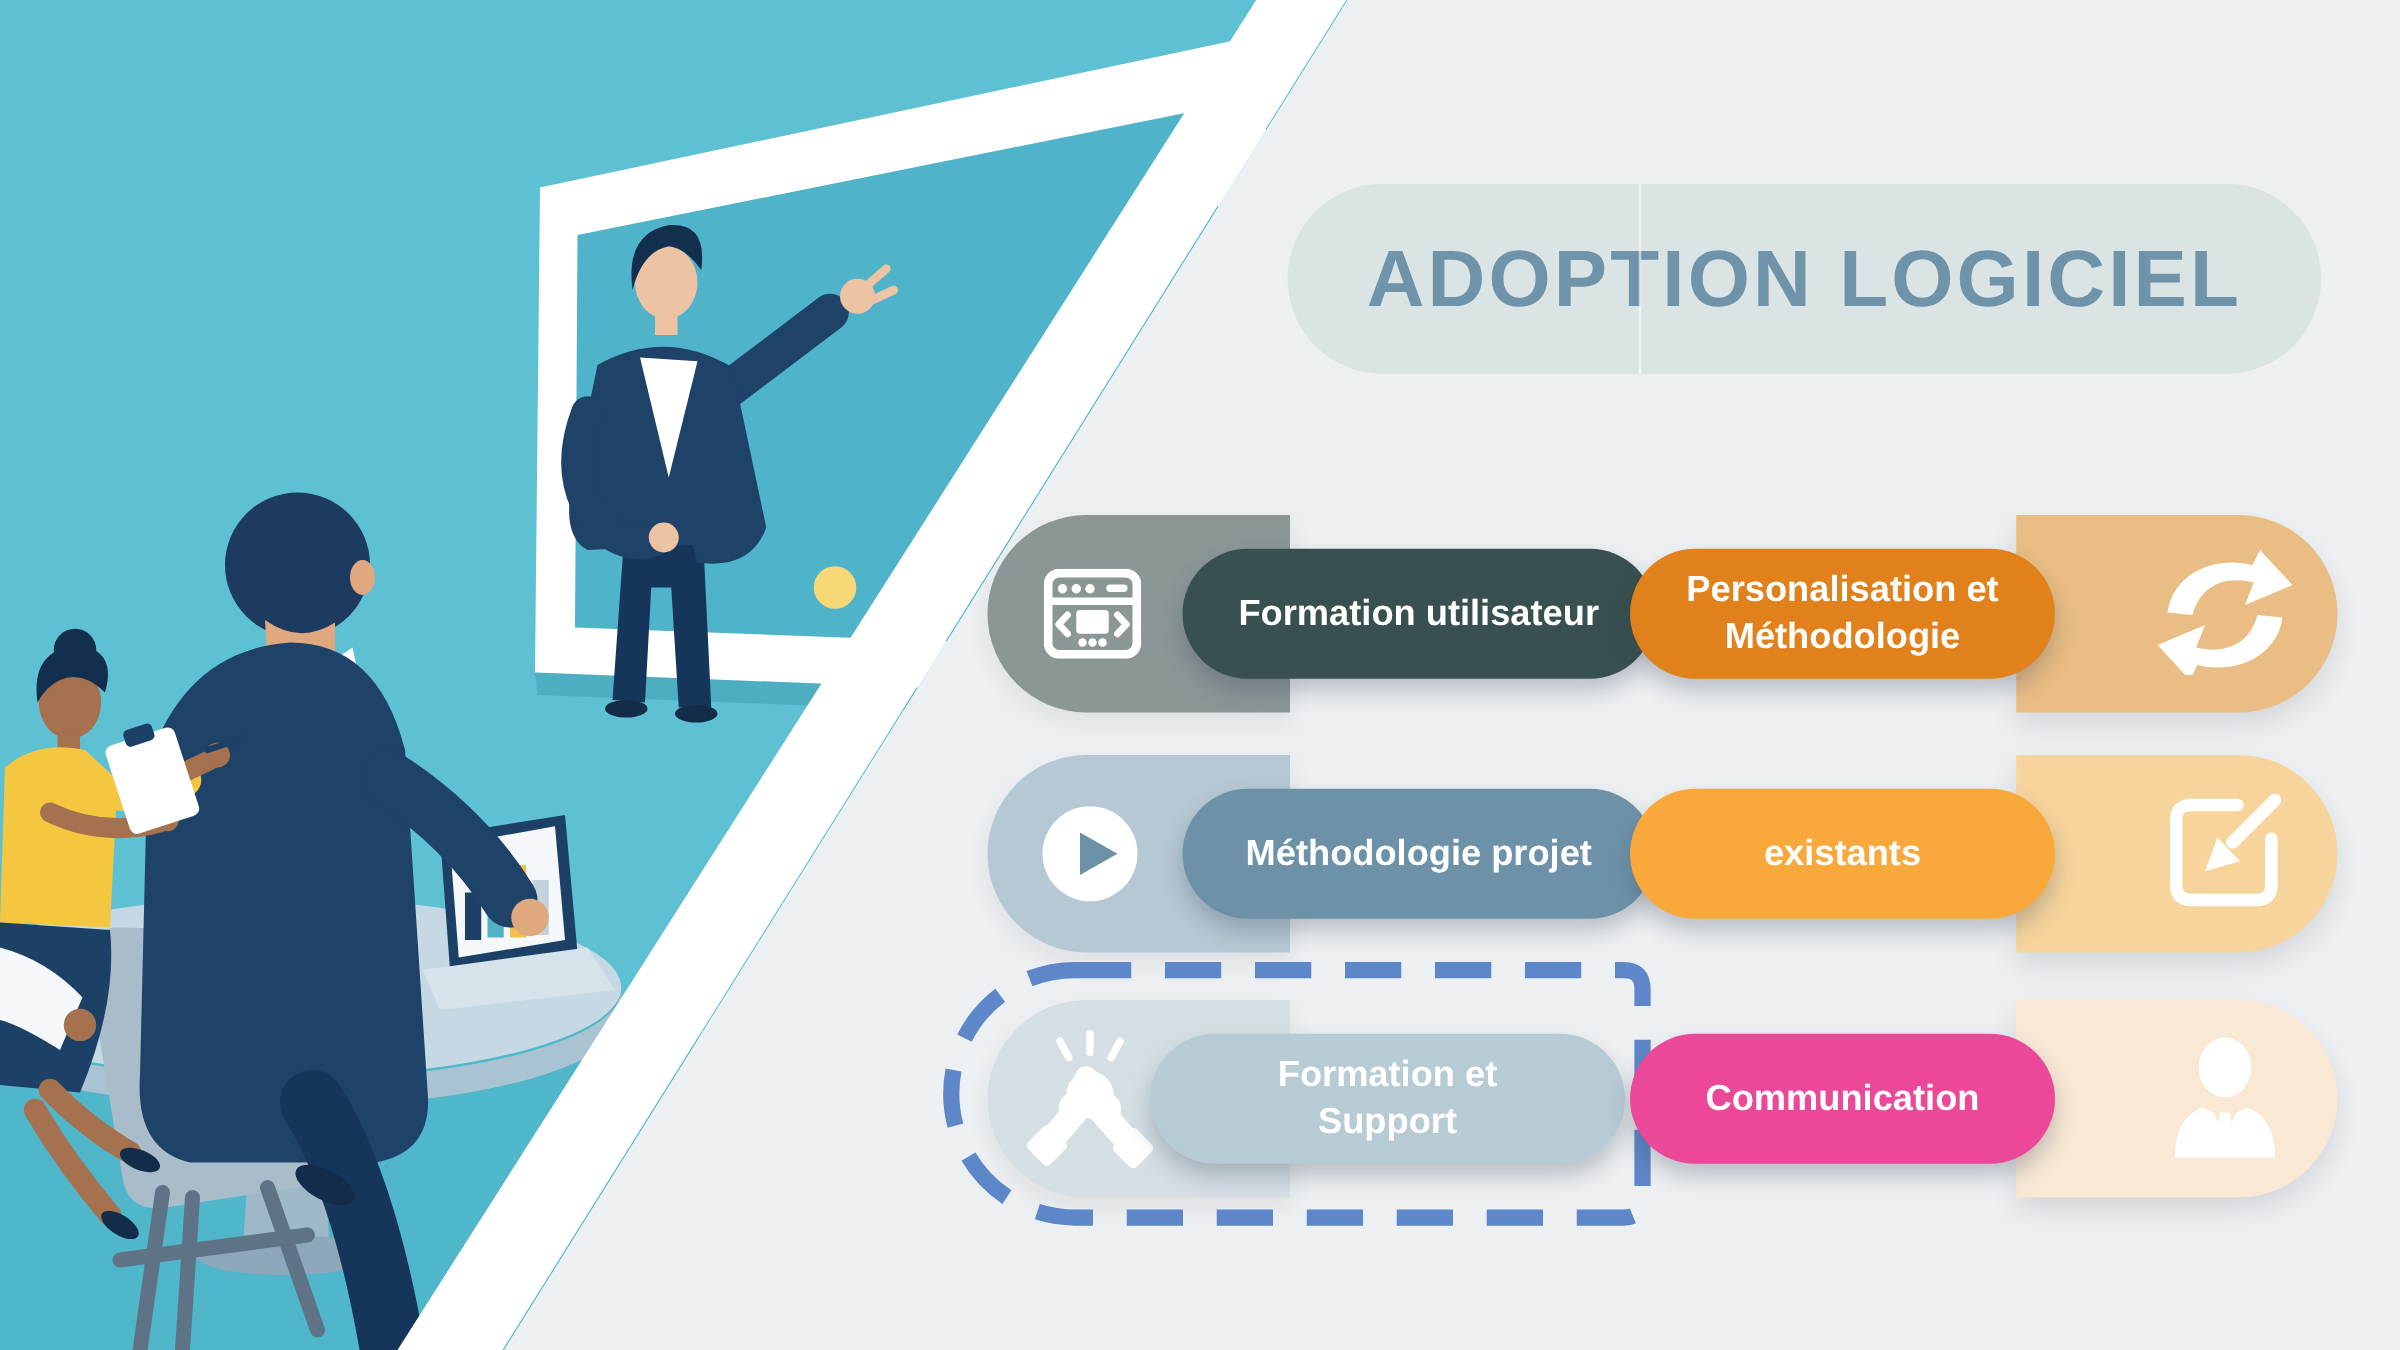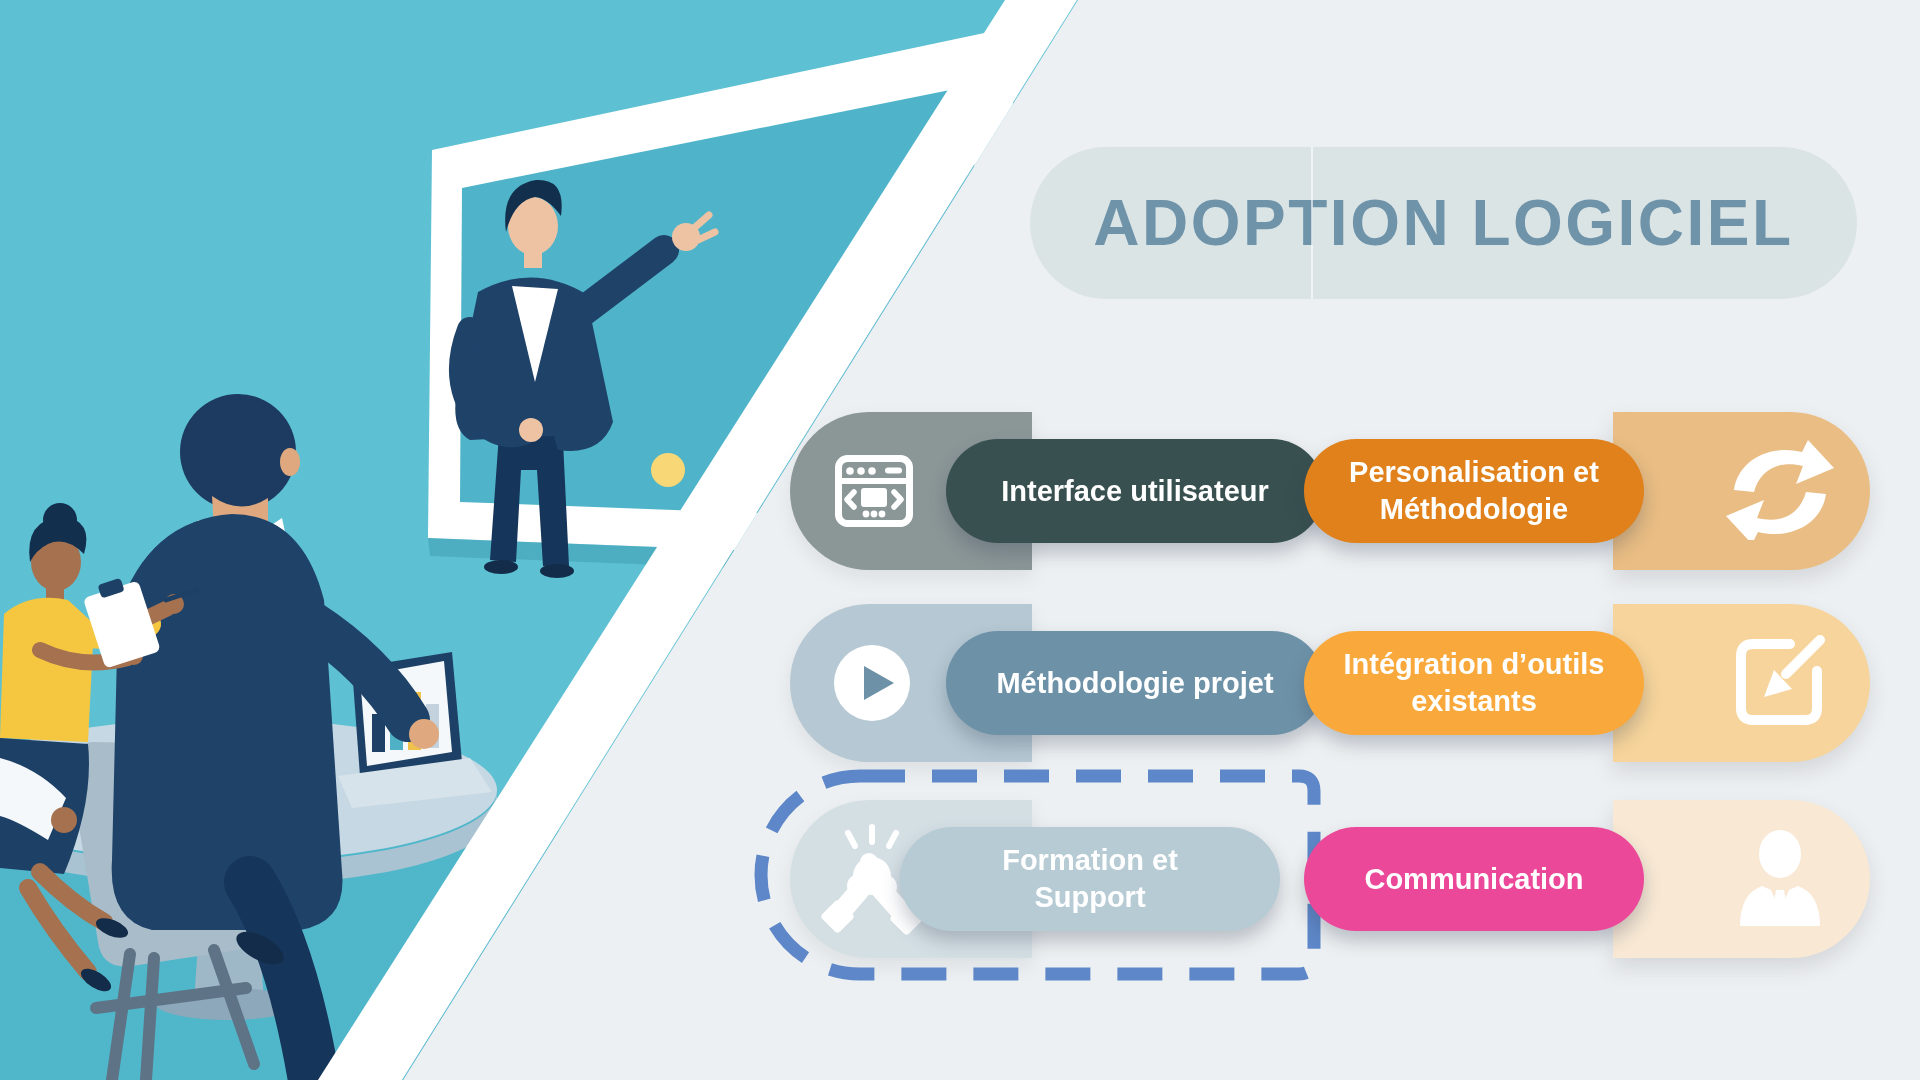--- a/index.html
+++ b/index.html
@@ -36,21 +36,21 @@
     color:#fff;font-weight:bold;font-size:29px;line-height:37px;text-align:center;
     box-shadow:0 10px 18px rgba(55,65,85,.28);
   }
   .front span:empty{display:none;}
 
   .r1 .back{top:412px;}  .r1 .front{top:439px;}
   .r2 .back{top:604px;}  .r2 .front{top:631px;}
   .r3 .back{top:800px;}  .r3 .front{top:827px;}
 
   .front.l{left:946px;width:378px;}
-  .front.l3{left:900px;width:380px;}
+  .front.l3{left:920px;width:380px;}
   .front.r{left:1304px;width:340px;}
 
   .c-l1-back{background:#8B9697;} .c-l1-front{background:#38504F;}
   .c-l2-back{background:#B5C8D3;} .c-l2-front{background:#6D92A8;}
   .c-l3-back{background:#D4DFE4;} .c-l3-front{background:#B7CBD5;}
   .c-r1-back{background:#E9BD83;} .c-r1-front{background:#E0811B;}
   .c-r2-back{background:#F6D49B;} .c-r2-front{background:#F9A93C;}
   .c-r3-back{background:#F8E8D4;} .c-r3-front{background:#ec4899;align-items:center;}
 
   .icon{position:absolute;}
@@ -186,21 +186,21 @@
       <rect x="50" y="12.5" width="17" height="6" rx="3" fill="#fff"></rect>
       <line x1="4" y1="26" x2="74" y2="26" stroke="#fff" stroke-width="6"></line>
       <path d="M 19 37 L 12 44.5 L 19 52" stroke="#fff" stroke-width="5.5" fill="none" stroke-linecap="round" stroke-linejoin="round"></path>
       <path d="M 59 37 L 66 44.5 L 59 52" stroke="#fff" stroke-width="5.5" fill="none" stroke-linecap="round" stroke-linejoin="round"></path>
       <rect x="26" y="33" width="26" height="19" rx="3" fill="#fff"></rect>
       <circle cx="31" cy="59" r="3.4" fill="#fff"></circle>
         <circle cx="39" cy="59" r="3.4" fill="#fff"></circle>
         <circle cx="47" cy="59" r="3.4" fill="#fff"></circle>
     </svg>
     <div class="front l c-l1-front">
-      <span>Interface utilisateur</span>
+      <span>Formation utilisateur</span>
 
     </div>
   </div>
 
   <div class="item r2">
     <div class="back left c-l2-back"></div>
     <svg class="icon" style="left:832px;top:643px" width="80" height="80" viewBox="0 0 80 80">
       <circle cx="40" cy="40" r="38" fill="#fff"></circle>
       <polygon points="32,23 32,57 62,40" fill="#6D92A8"></polygon>
     </svg>
@@ -252,21 +252,20 @@
   </div>
 
   <div class="item r2">
     <div class="back right c-r2-back"></div>
     <svg class="icon" style="left:1730px;top:633px" width="100" height="100" viewBox="0 0 100 100">
       <path d="M 60 11 H 23 Q 11 11 11 23 V 75 Q 11 87 23 87 H 75 Q 87 87 87 75 V 38" fill="none" stroke="#fff" stroke-width="10" stroke-linecap="round"></path>
       <path d="M 90 7 L 56 41" stroke="#fff" stroke-width="10" stroke-linecap="round"></path>
       <polygon points="34,64 62,56 44,37" fill="#fff"></polygon>
     </svg>
     <div class="front r c-r2-front">
-      <span>Intégration d’outils</span>
       <span>existants</span>
     </div>
   </div>
 
   <div class="item r3">
     <div class="back right c-r3-back"></div>
     <svg class="icon" style="left:1732px;top:828px" width="96" height="100" viewBox="0 0 96 100">
       <ellipse cx="48" cy="26" rx="21" ry="24" fill="#fff"></ellipse>
       <path d="M 8 98 Q 8 66 30 58 L 48 66 L 66 58 Q 88 66 88 98 Z" fill="#fff"></path>
       <polygon points="38,60 58,60 48,82" fill="#F8E8D4"></polygon>

